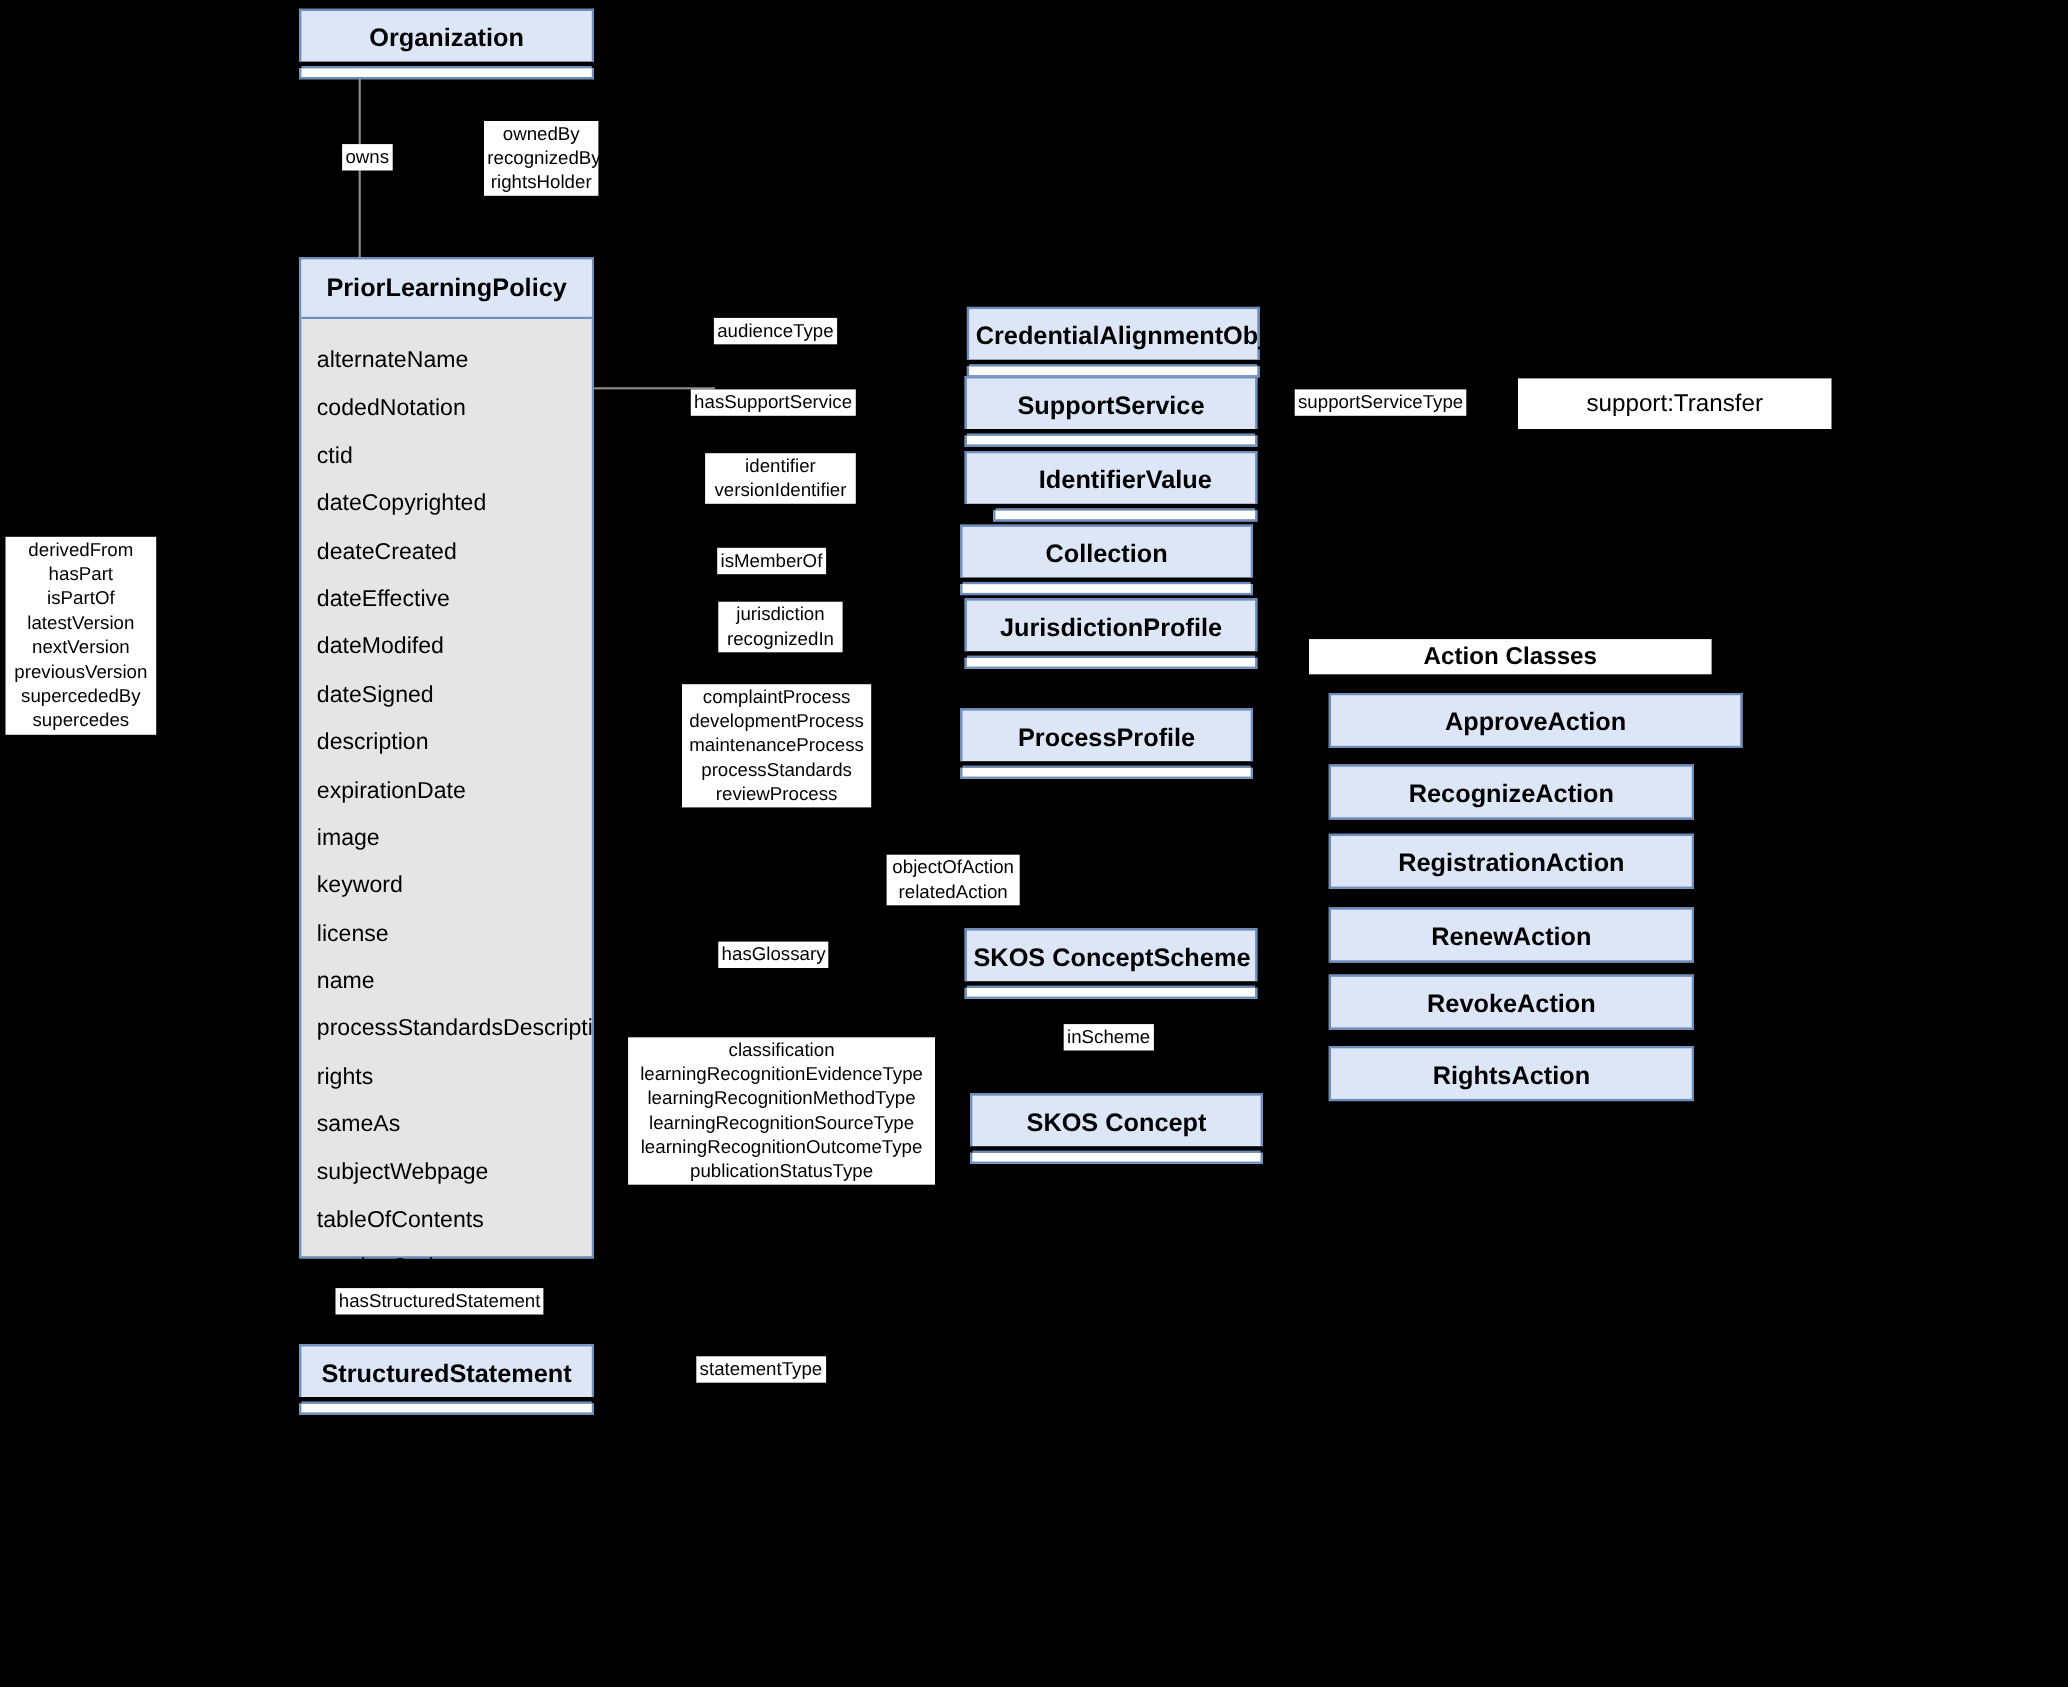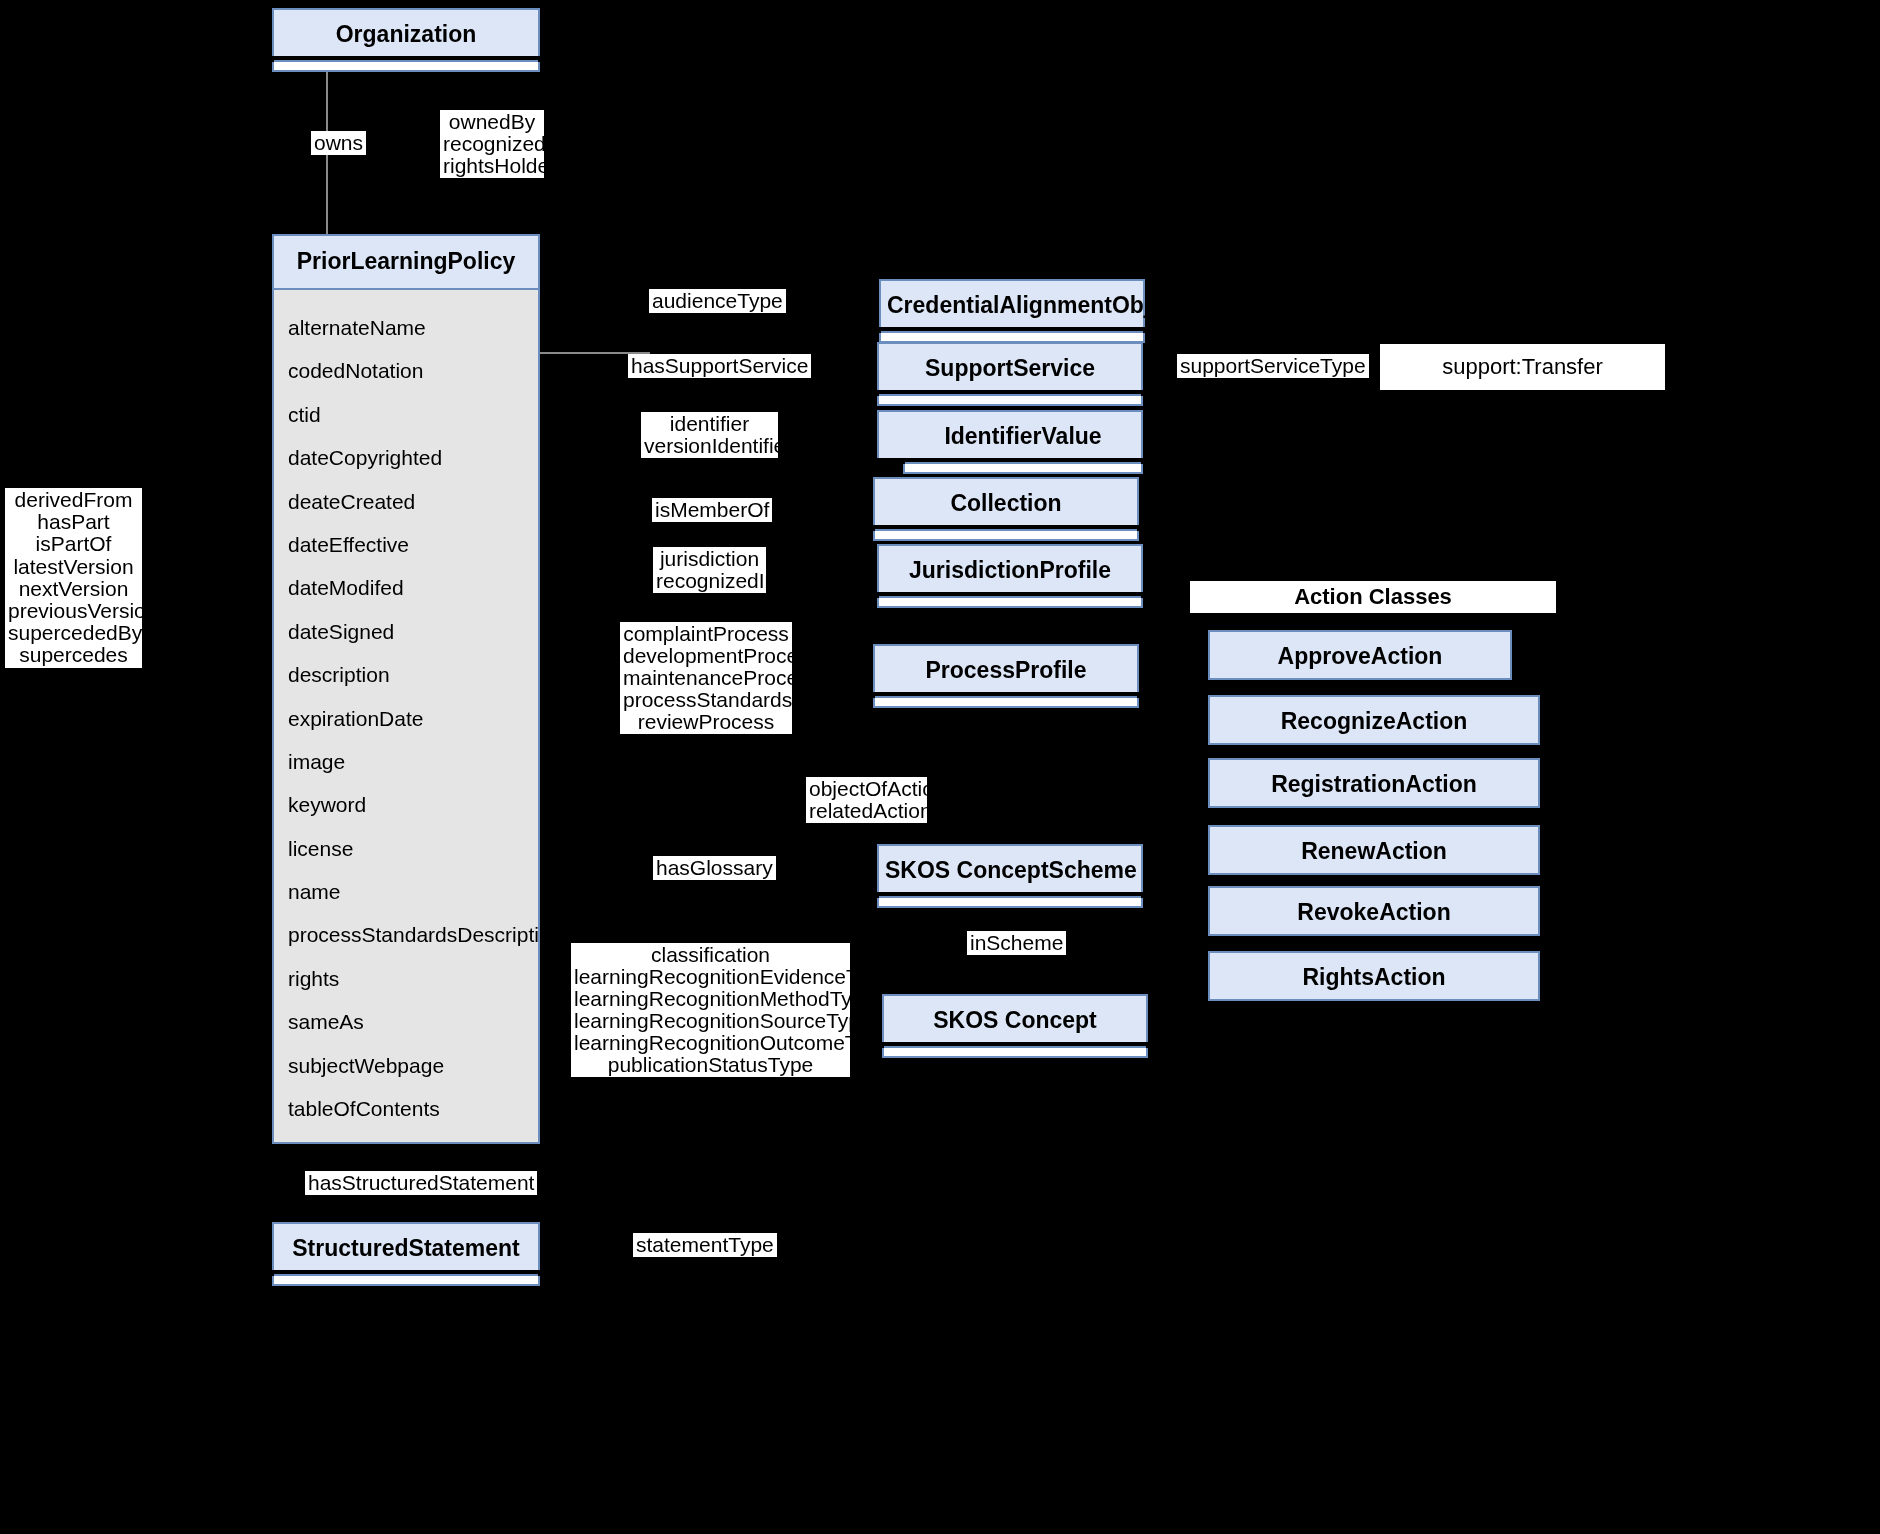--- a/index.html
+++ b/index.html
@@ -71,21 +71,21 @@
     height: 43.4px;
     line-height: 43.4px;
     white-space: nowrap;
     overflow: hidden;
   }
   
   .edge-label {
     position: absolute;
     background: #ffffff;
     color: #000000;
-    font-size: 21px;
+    font-size: 17px;
     line-height: 22px;
     text-align: center;
     padding: 1px 3px;
     white-space: pre;
     box-sizing: border-box;
   }
   
   .plain-box {
     position: absolute;
     background: #ffffff;
@@ -254,21 +254,21 @@
   <div class="uml-class" style="left:272px;top:1222px;width:268px;height:48px;">
     <div class="title">StructuredStatement</div>
     <div class="divider"></div>
     <div class="foot"></div>
   </div>
 
   <div class="plain-box bold" style="left:1190px;top:581px;width:366px;height:32px;line-height:32px;">
     <span>Action Classes</span>
   </div>
 
-  <div class="uml-class" style="left:1208px;top:630px;width:304px;height:50px;border-bottom:2px solid #6c8ebf;">
+  <div class="uml-class" style="left:1208px;top:630px;width:376px;height:50px;border-bottom:2px solid #6c8ebf;">
     <div class="title">ApproveAction</div>
   </div>
 
   <div class="uml-class" style="left:1208px;top:695px;width:332px;height:50px;border-bottom:2px solid #6c8ebf;">
     <div class="title">RecognizeAction</div>
   </div>
 
   <div class="uml-class" style="left:1208px;top:758px;width:332px;height:50px;border-bottom:2px solid #6c8ebf;">
     <div class="title">RegistrationAction</div>
   </div>

